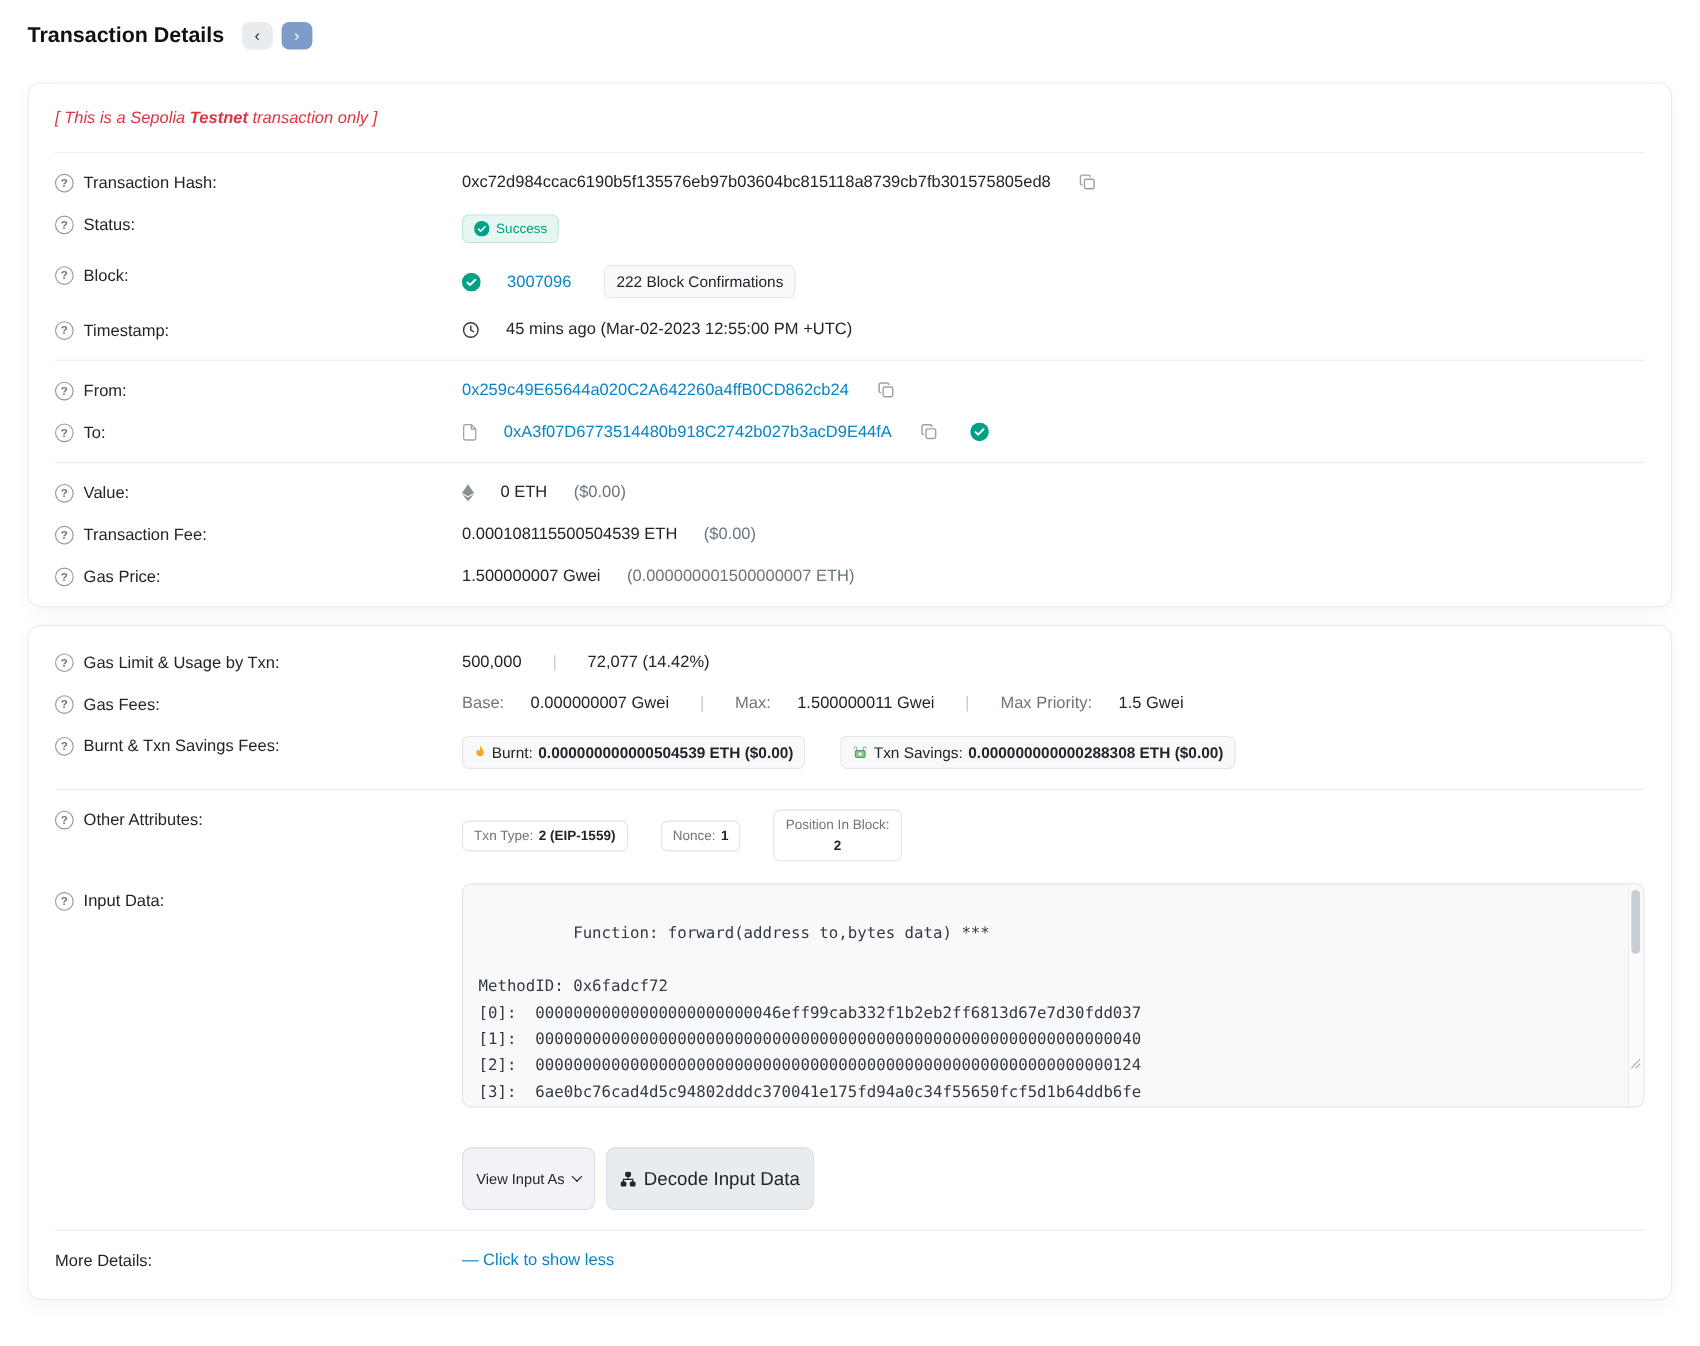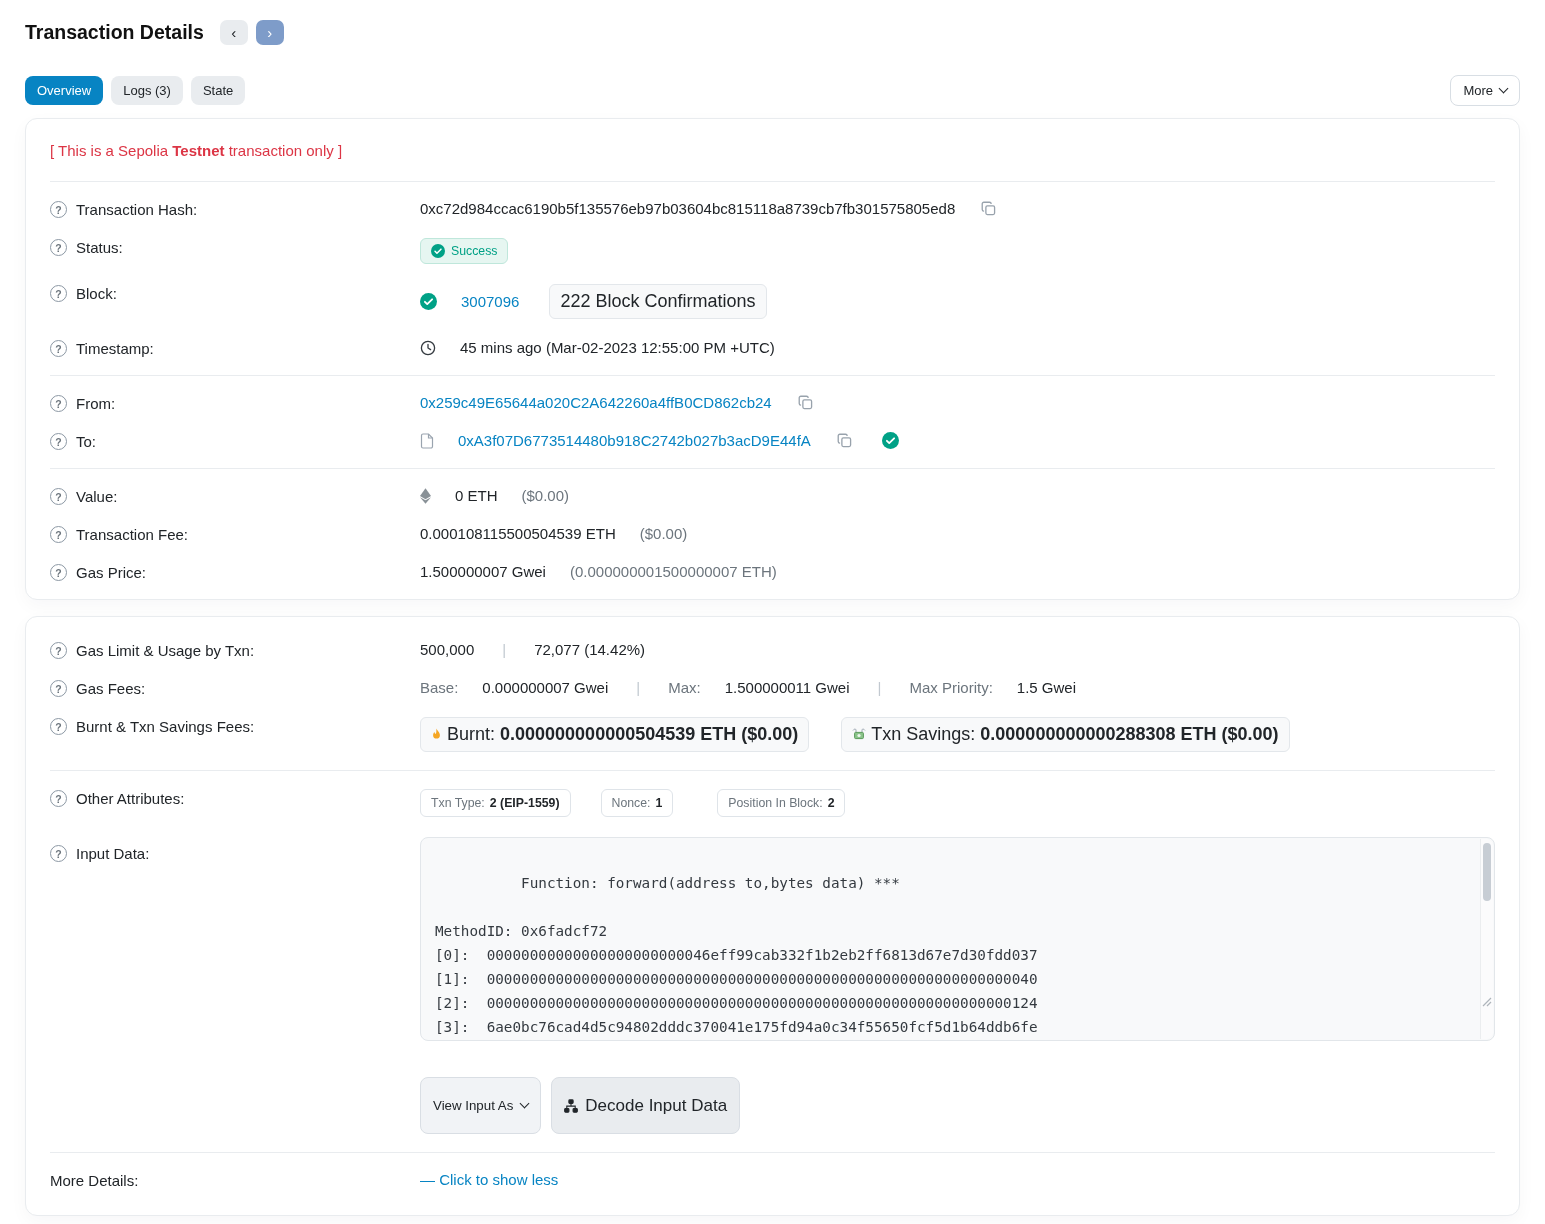--- a/index.html
+++ b/index.html
@@ -43,21 +43,21 @@
   }
 
   
   .card {
     background: #fff; border: 1px solid #e9ecef; border-radius: 12px;
     box-shadow: 0 6px 18px rgba(30, 41, 59, 0.035);
     padding: 8px 24px; margin-bottom: 16px;
   }
   .divider { border: 0; border-top: 1px solid #e9ecef; margin: 8px 0; }
 
-  .notice { color: #dc3545; padding: 15px 0 14px; font-size: 15px; }
+  .notice { color: #dc3545; padding: 15px 0 14px; font-size: 15px; font-style: italic; }
   .notice b { font-weight: 700; }
 
   .row { display: flex; align-items: flex-start; padding: 10px 0; }
   .row-label { flex: 0 0 370px; display: flex; align-items: center; gap: 9px; padding-top: 1px; }
   .row-value { flex: 1; display: flex; align-items: center; gap: 24px; flex-wrap: wrap; min-width: 0; }
   .row-value.column { flex-direction: column; align-items: stretch; }
 
   .q {
     flex: 0 0 auto; width: 17px; height: 17px; border: 1px solid #8c98a4; color: #6c757d;
     border-radius: 50%; font-size: 10.5px; font-weight: 700;
@@ -71,21 +71,21 @@
 
   
   .badge-success {
     display: inline-flex; align-items: center; gap: 6px;
     background: #e6f6f1; border: 1px solid #bfe7db; color: #00a186;
     font-size: 12.3px; font-weight: 500; padding: 5px 10px; border-radius: 6px;
   }
   .badge-plain {
     display: inline-flex; align-items: center; gap: 5px;
     background: #f8f9fa; border: 1px solid #e3e7eb; color: #212529;
-    font-size: 18px; font-weight: 500; padding: 6px 10px; border-radius: 6px;
+    font-size: 14px; font-weight: 500; padding: 6px 10px; border-radius: 6px;
     white-space: nowrap;
   }
   .badge-white {
     display: inline-flex; align-items: center; gap: 5px;
     background: #fff; border: 1px solid #dfe4e9; color: #212529;
     font-size: 12.3px; padding: 6px 10px; border-radius: 6px; white-space: nowrap;
   }
   .badge-white b, .badge-plain b { font-weight: 700; }
 
   
@@ -125,31 +125,20 @@
 <body>
 
 <div class="page">
 
   <div class="page-header">
     <h1 class="page-title">Transaction Details</h1>
     <button class="nav-btn prev">‹</button>
     <button class="nav-btn next">›</button>
   </div>
 
-  <div class="tabs-row">
-    <div class="tabs">
-      <button class="tab active">Overview</button>
-      <button class="tab">Logs (3)</button>
-      <button class="tab">State</button>
-    </div>
-    <button class="more-btn">
-      <span>More</span>
-      <span class="chev-down"></span>
-    </button>
-  </div>
 
   <div class="card">
     <div class="notice">
       <span>[ This is a Sepolia </span><b>Testnet</b><span> transaction only ]</span>
     </div>
     <hr class="divider">
 
     <div class="row">
       <div class="row-label">
         <span class="q">?</span>
@@ -359,21 +348,21 @@
       </div>
       <div class="row-value">
         <span class="badge-white">
           <span class="muted">Txn Type:</span>
           <b>2 (EIP-1559)</b>
         </span>
         <span class="badge-white" style="margin-left:6px;">
           <span class="muted">Nonce:</span>
           <b>1</b>
         </span>
-        <span class="badge-white" style="margin-left:20px;">
+        <span class="badge-white" style="margin-left:6px;flex-direction:column;">
           <span class="muted">Position In Block:</span>
           <b>2</b>
         </span>
       </div>
     </div>
 
     <div class="row">
       <div class="row-label" style="padding-top:8px;">
         <span class="q">?</span>
         <span>Input Data:</span>

